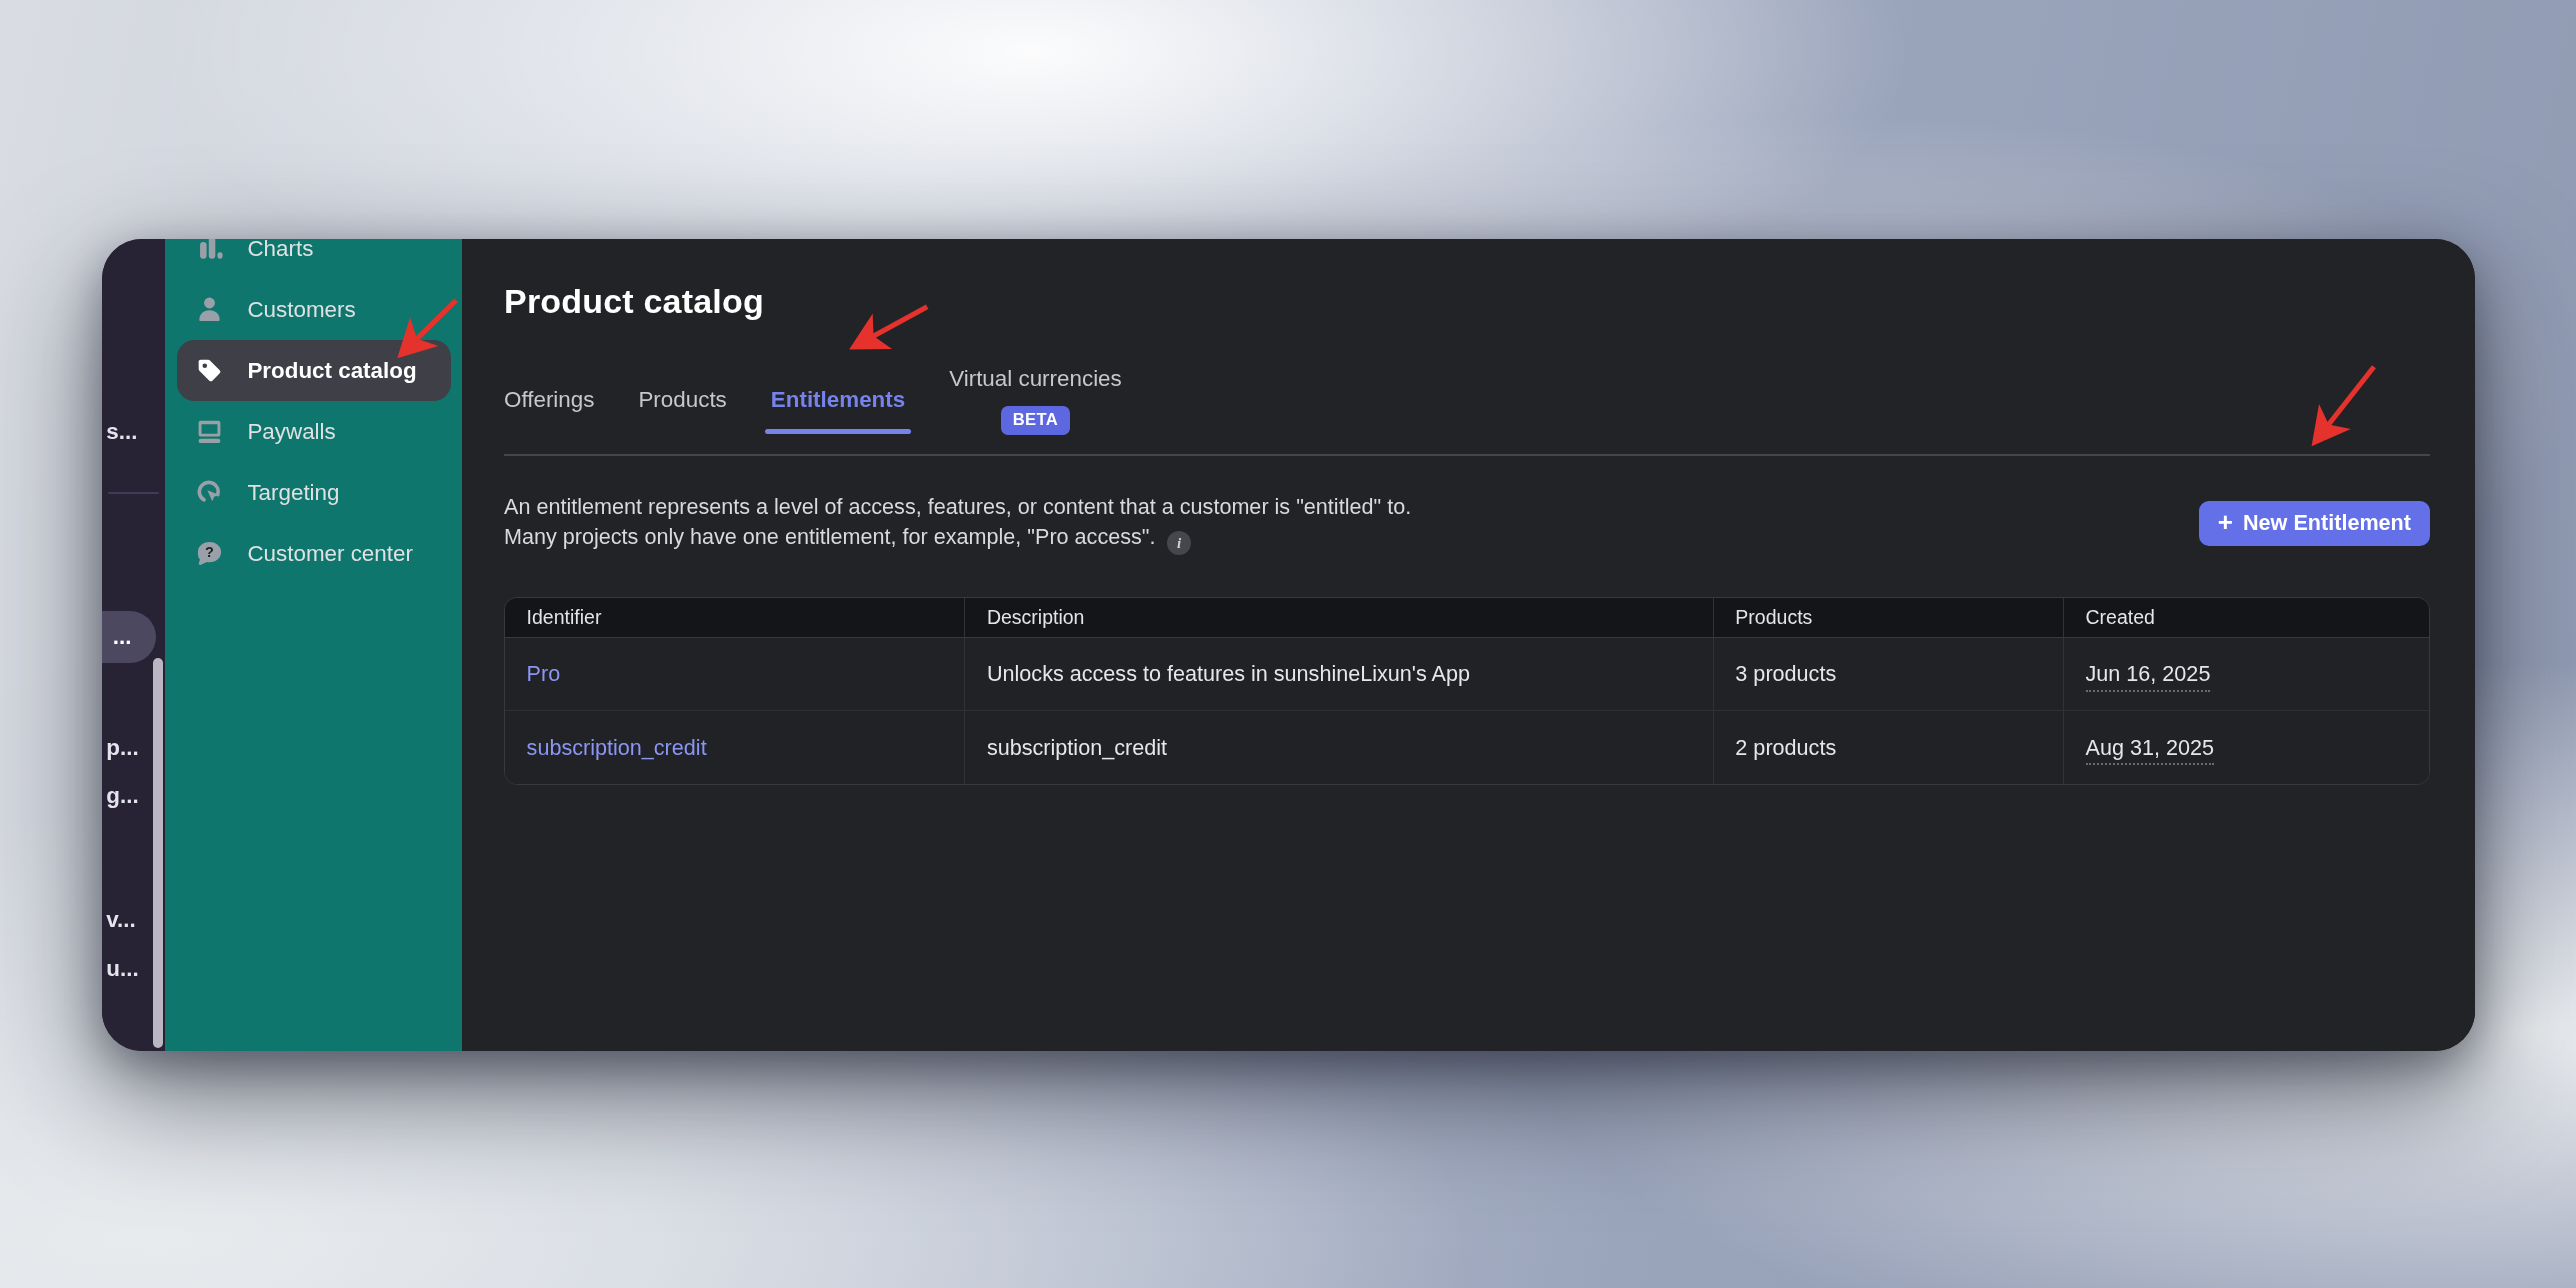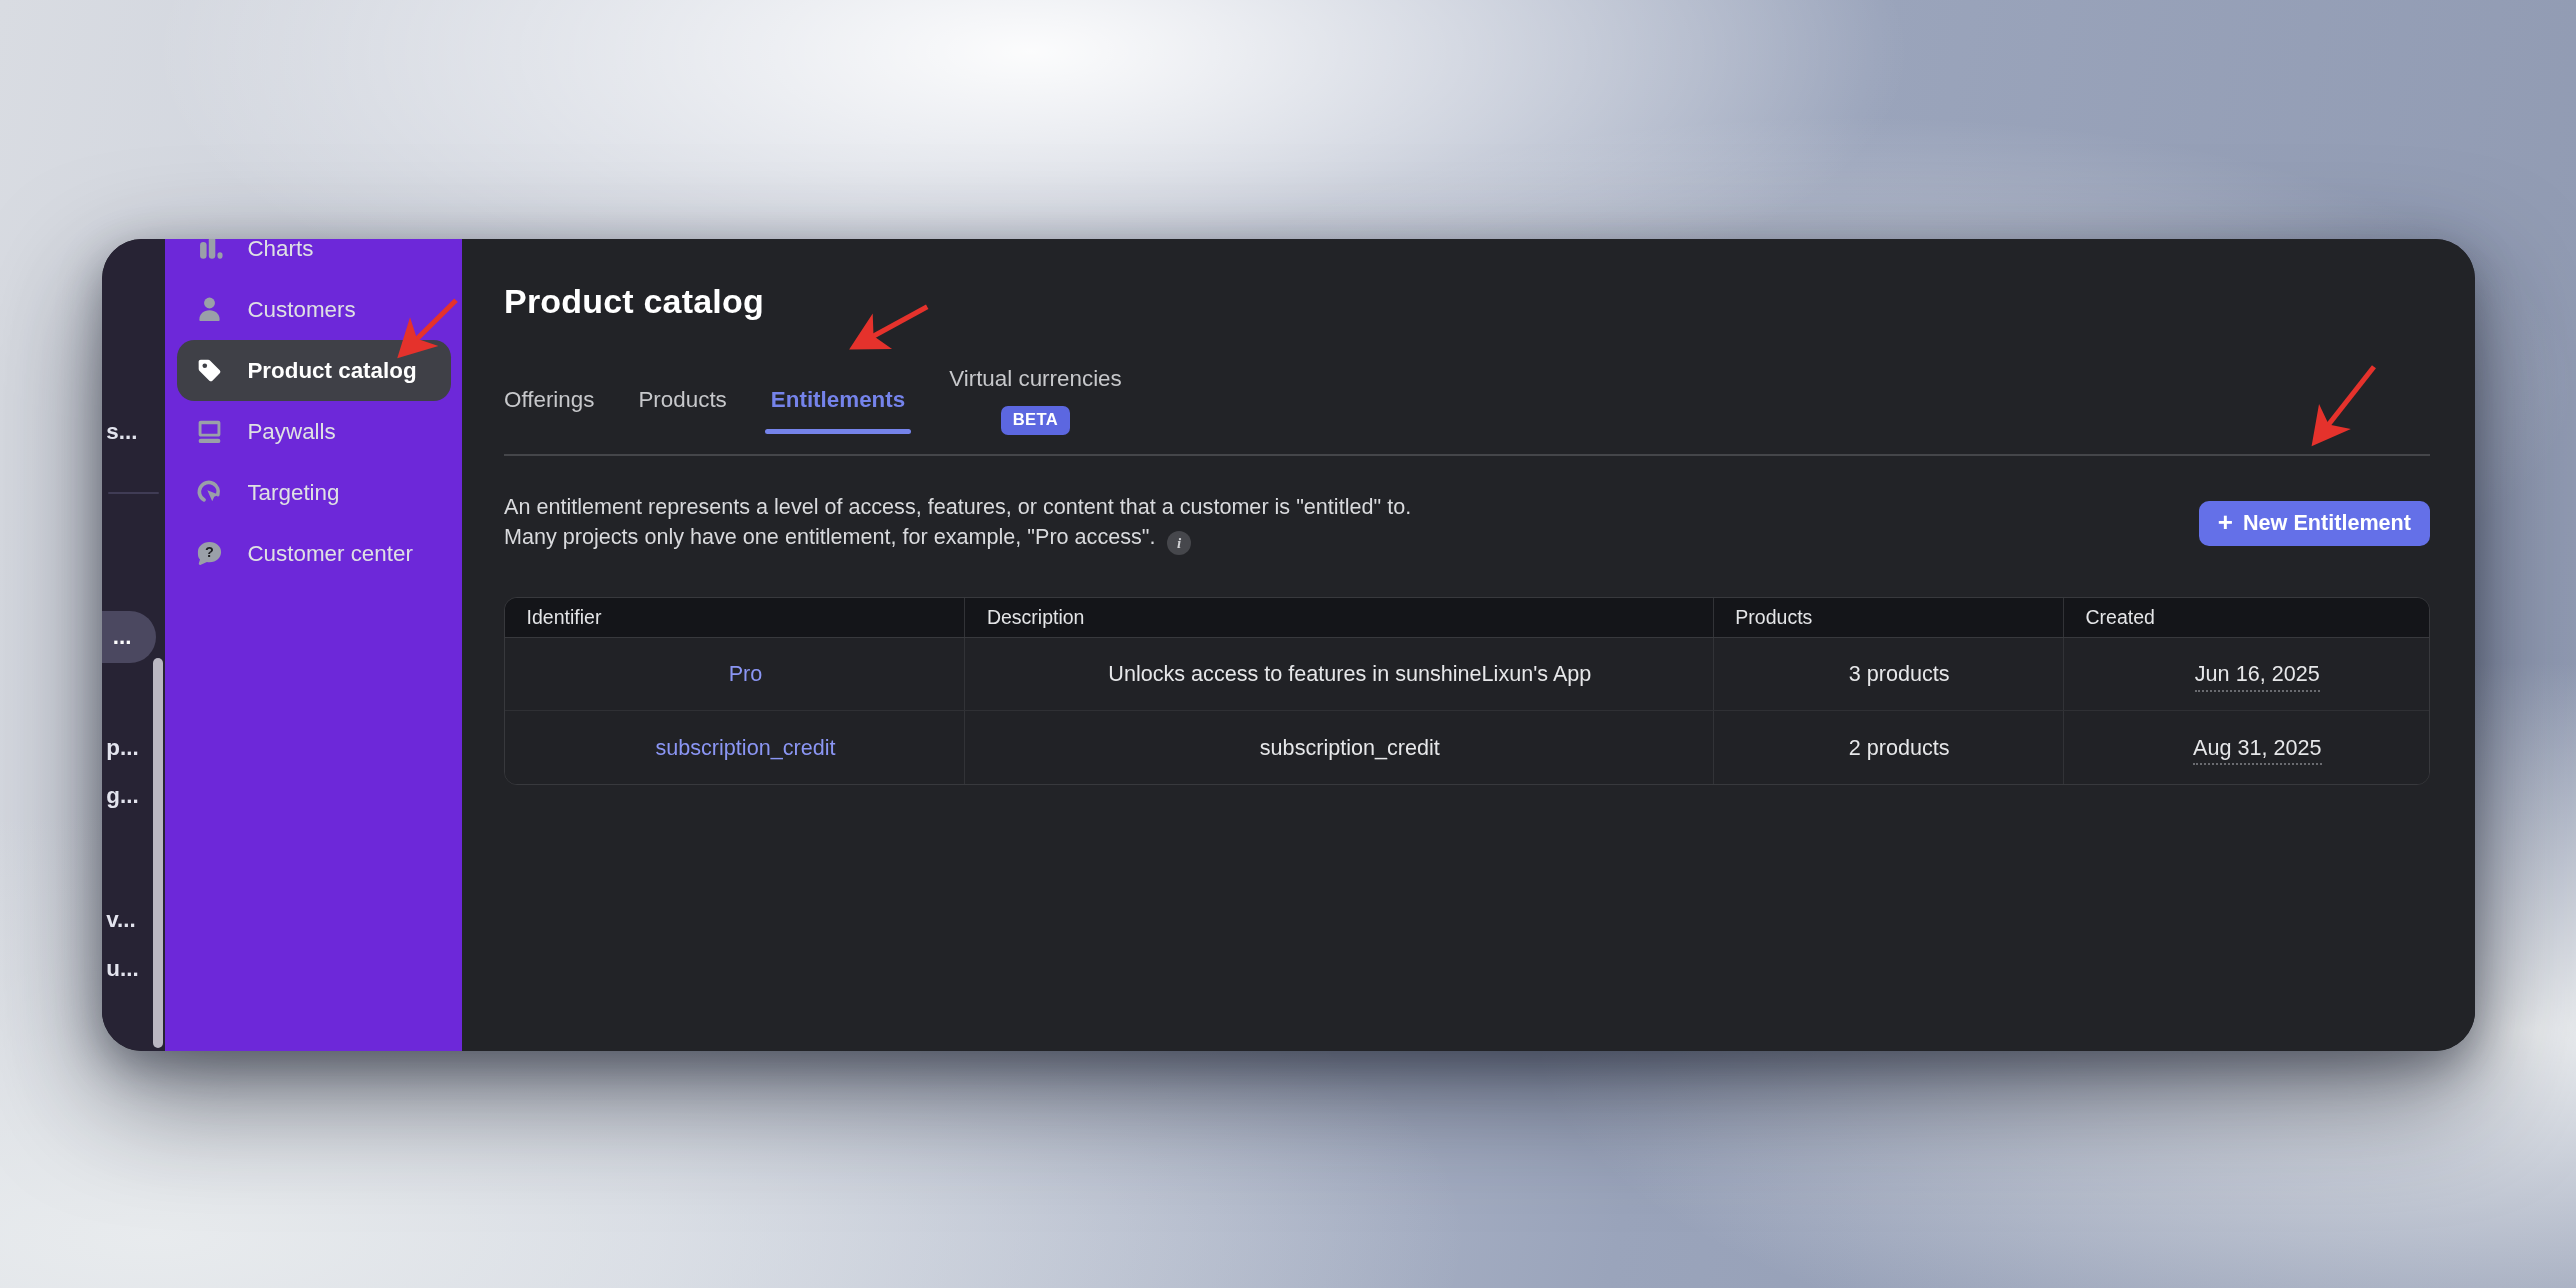--- a/index.html
+++ b/index.html
@@ -27,21 +27,21 @@
   
   .rail { position:relative; width:63px; flex:0 0 63px; background:#272334; overflow:hidden; }
   .rail-label { position:absolute; left:4.3px; font-size:22.4px; font-weight:600; color:#e3e4ee; white-space:nowrap; }
   .rail-divider { position:absolute; left:5.8px; top:253px; width:51px; height:2.2px; background:#403c55; border-radius:1.4px; }
   .rail-pill { position:absolute; left:-30px; top:372px; width:84px; height:52px; border-radius:26px; background:#4b4860;
                display:flex; align-items:center; justify-content:flex-end; padding-right:24.5px;
                font-size:22.4px; font-weight:700; color:#ffffff; }
   .rail-scrollbar { position:absolute; right:2.2px; top:419px; width:10px; height:390px; border-radius:5.8px; background:#bab7c2; }
 
   
-  .sidebar { width:297px; flex:0 0 297px; background:#6d28d9; padding-top:0; position:relative; }
+  .sidebar { width:297px; flex:0 0 297px; background:#0f766e; padding-top:0; position:relative; }
   .nav { margin-top:-21px; }
   .nav-item {
     height:61px; margin:0 11.5px; border-radius:17.3px;
     display:flex; align-items:center; gap:21.6px; padding-left:17.3px;
     font-size:22.4px; font-weight:500; color:#dfe1e3; white-space:nowrap;
   }
   .nav-item.selected { background:#3f4047; color:#ffffff; font-weight:700; }
   .nav-item.hovered  { background:#27282d; }
   .nav-icon { width:32px; height:32px; flex:0 0 32px; display:flex; align-items:center; justify-content:center; }
 
@@ -71,21 +71,21 @@
 
   
   .table-wrap { margin-top:42px; border:1.4px solid #38393d; border-radius:13px; overflow:hidden; background:#212226; }
   table { width:100%; border-collapse:collapse; table-layout:fixed; }
   col.c-identifier { width:23.9%; } col.c-description { width:38.9%; }
   col.c-products { width:18.2%; } col.c-created { width:19%; }
   thead th { height:40px; background:#141519; color:#e4e5e7; font-size:19.5px; font-weight:500;
              text-align:left; padding-left:21.6px; border-bottom:1.4px solid #38393d; }
   thead th + th, tbody td + td { border-left:1.4px solid #323337; }
   tbody td { height:73px; background:#212226; color:#e6e7e9; font-size:21.6px;
-             padding-left:21.6px; border-bottom:1.4px solid #2f3034;text-align:center; }
+             padding-left:21.6px; border-bottom:1.4px solid #2f3034; }
   tbody tr:last-child td { border-bottom:none; }
   a.id-link { color:#8b96f4; text-decoration:none; font-weight:500; }
   .created-underline { border-bottom:2.2px dotted #6a6b70; padding-bottom:3.6px; }
 
   
   .arrows { position:absolute; inset:0; width:100%; height:100%; pointer-events:none; }
 </style>
 </head>
 <body>
 

